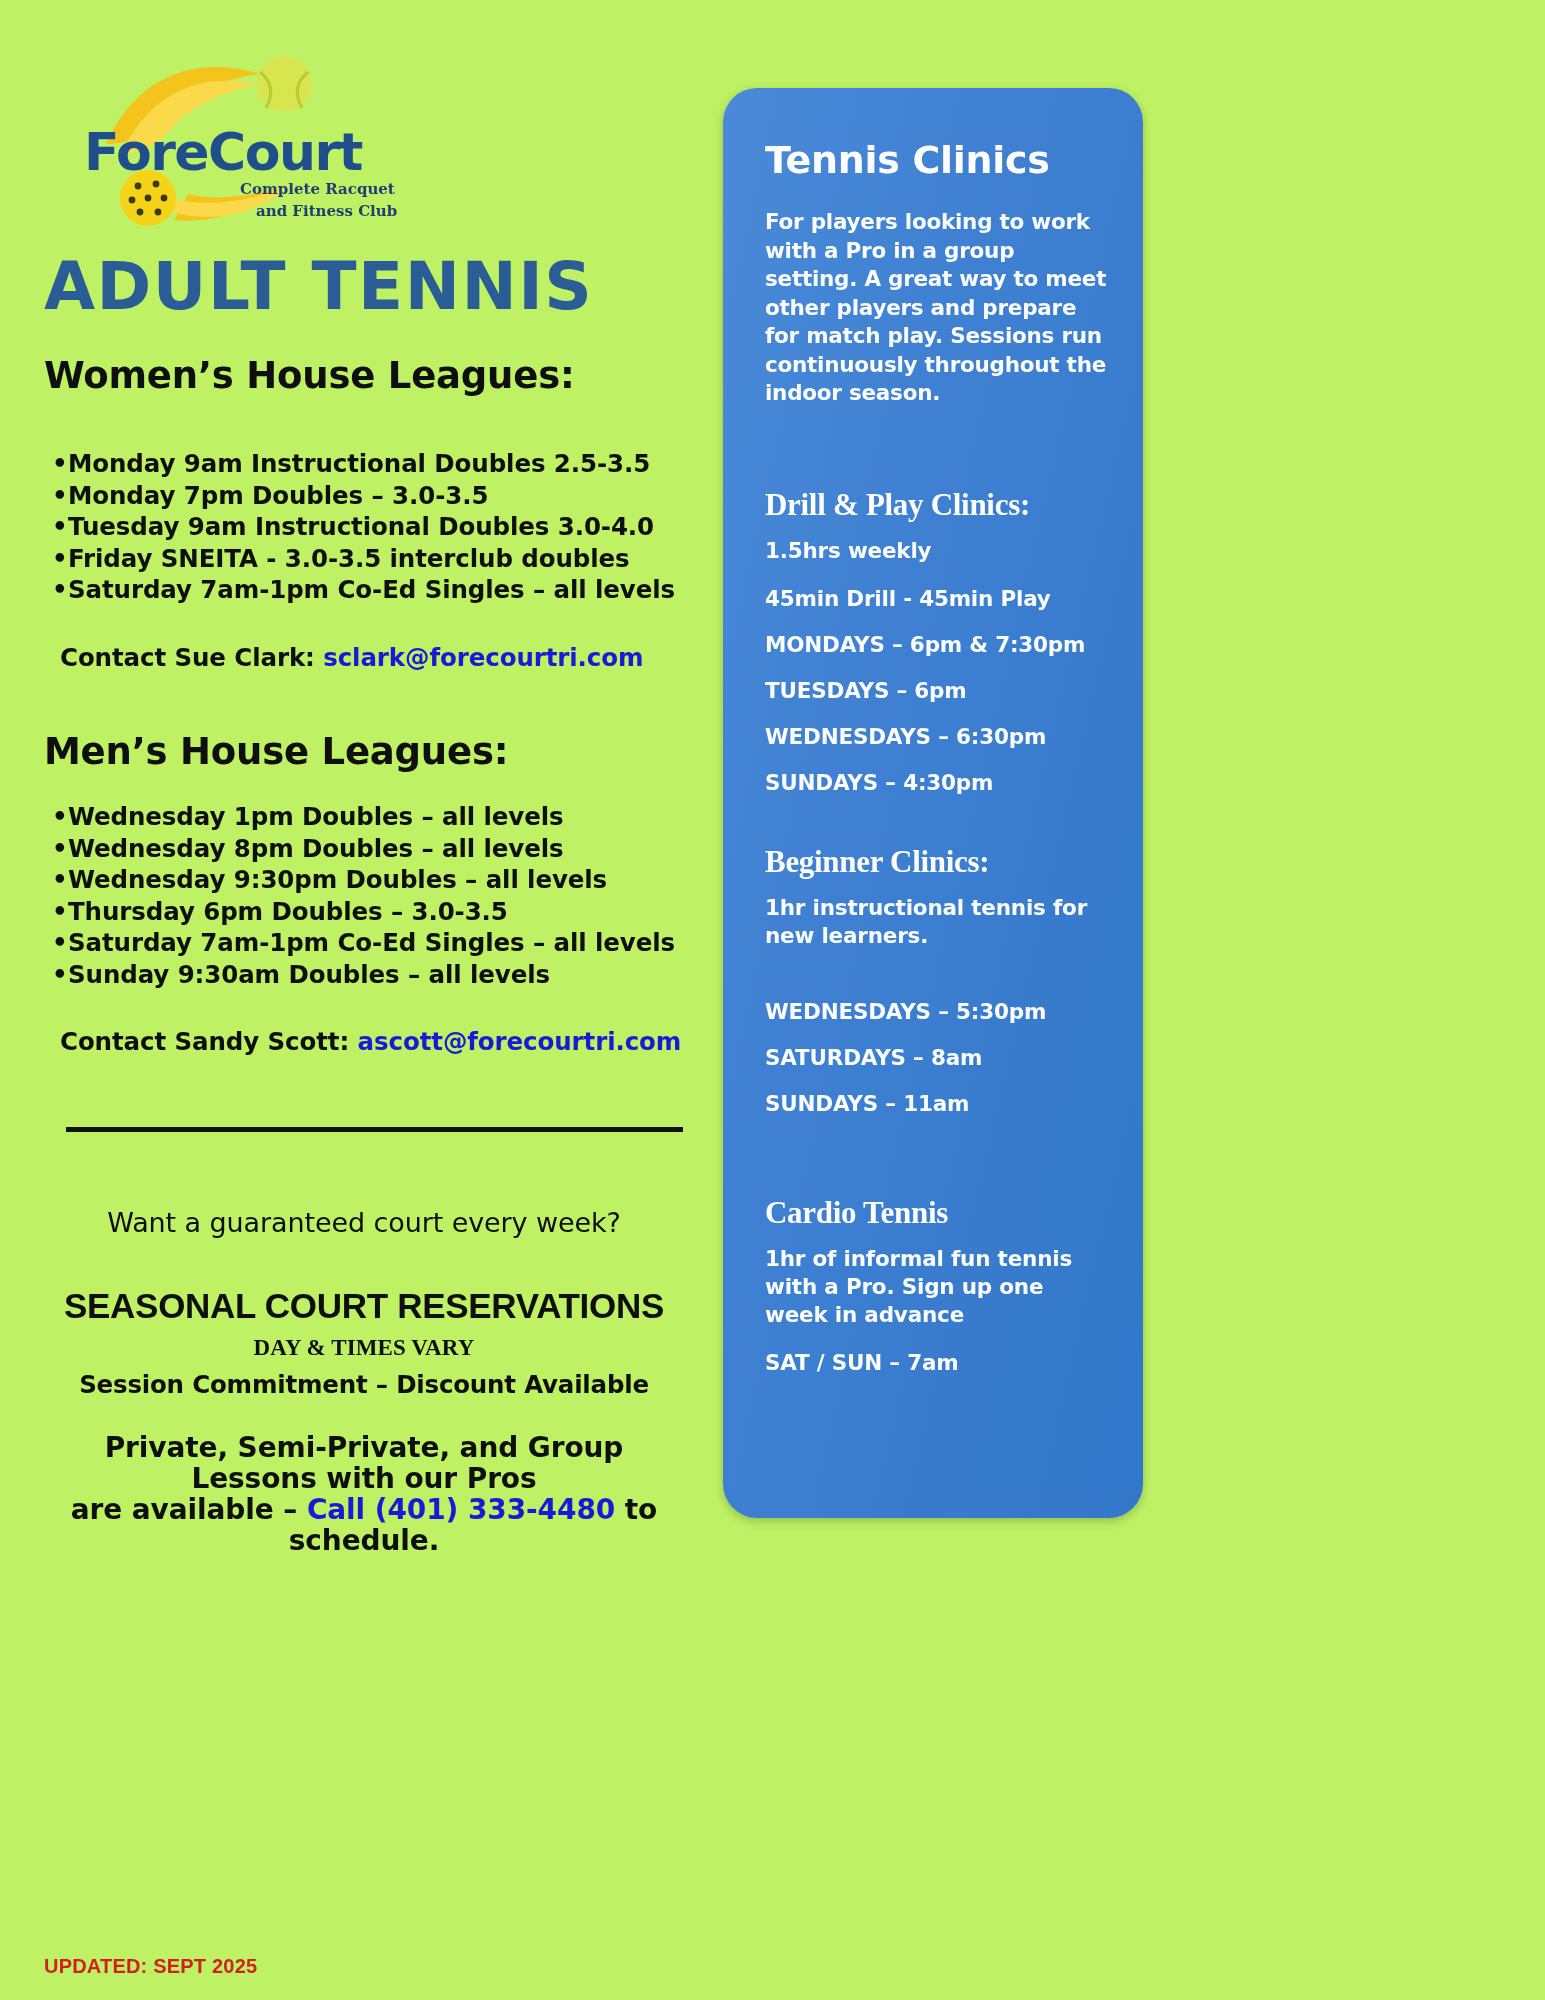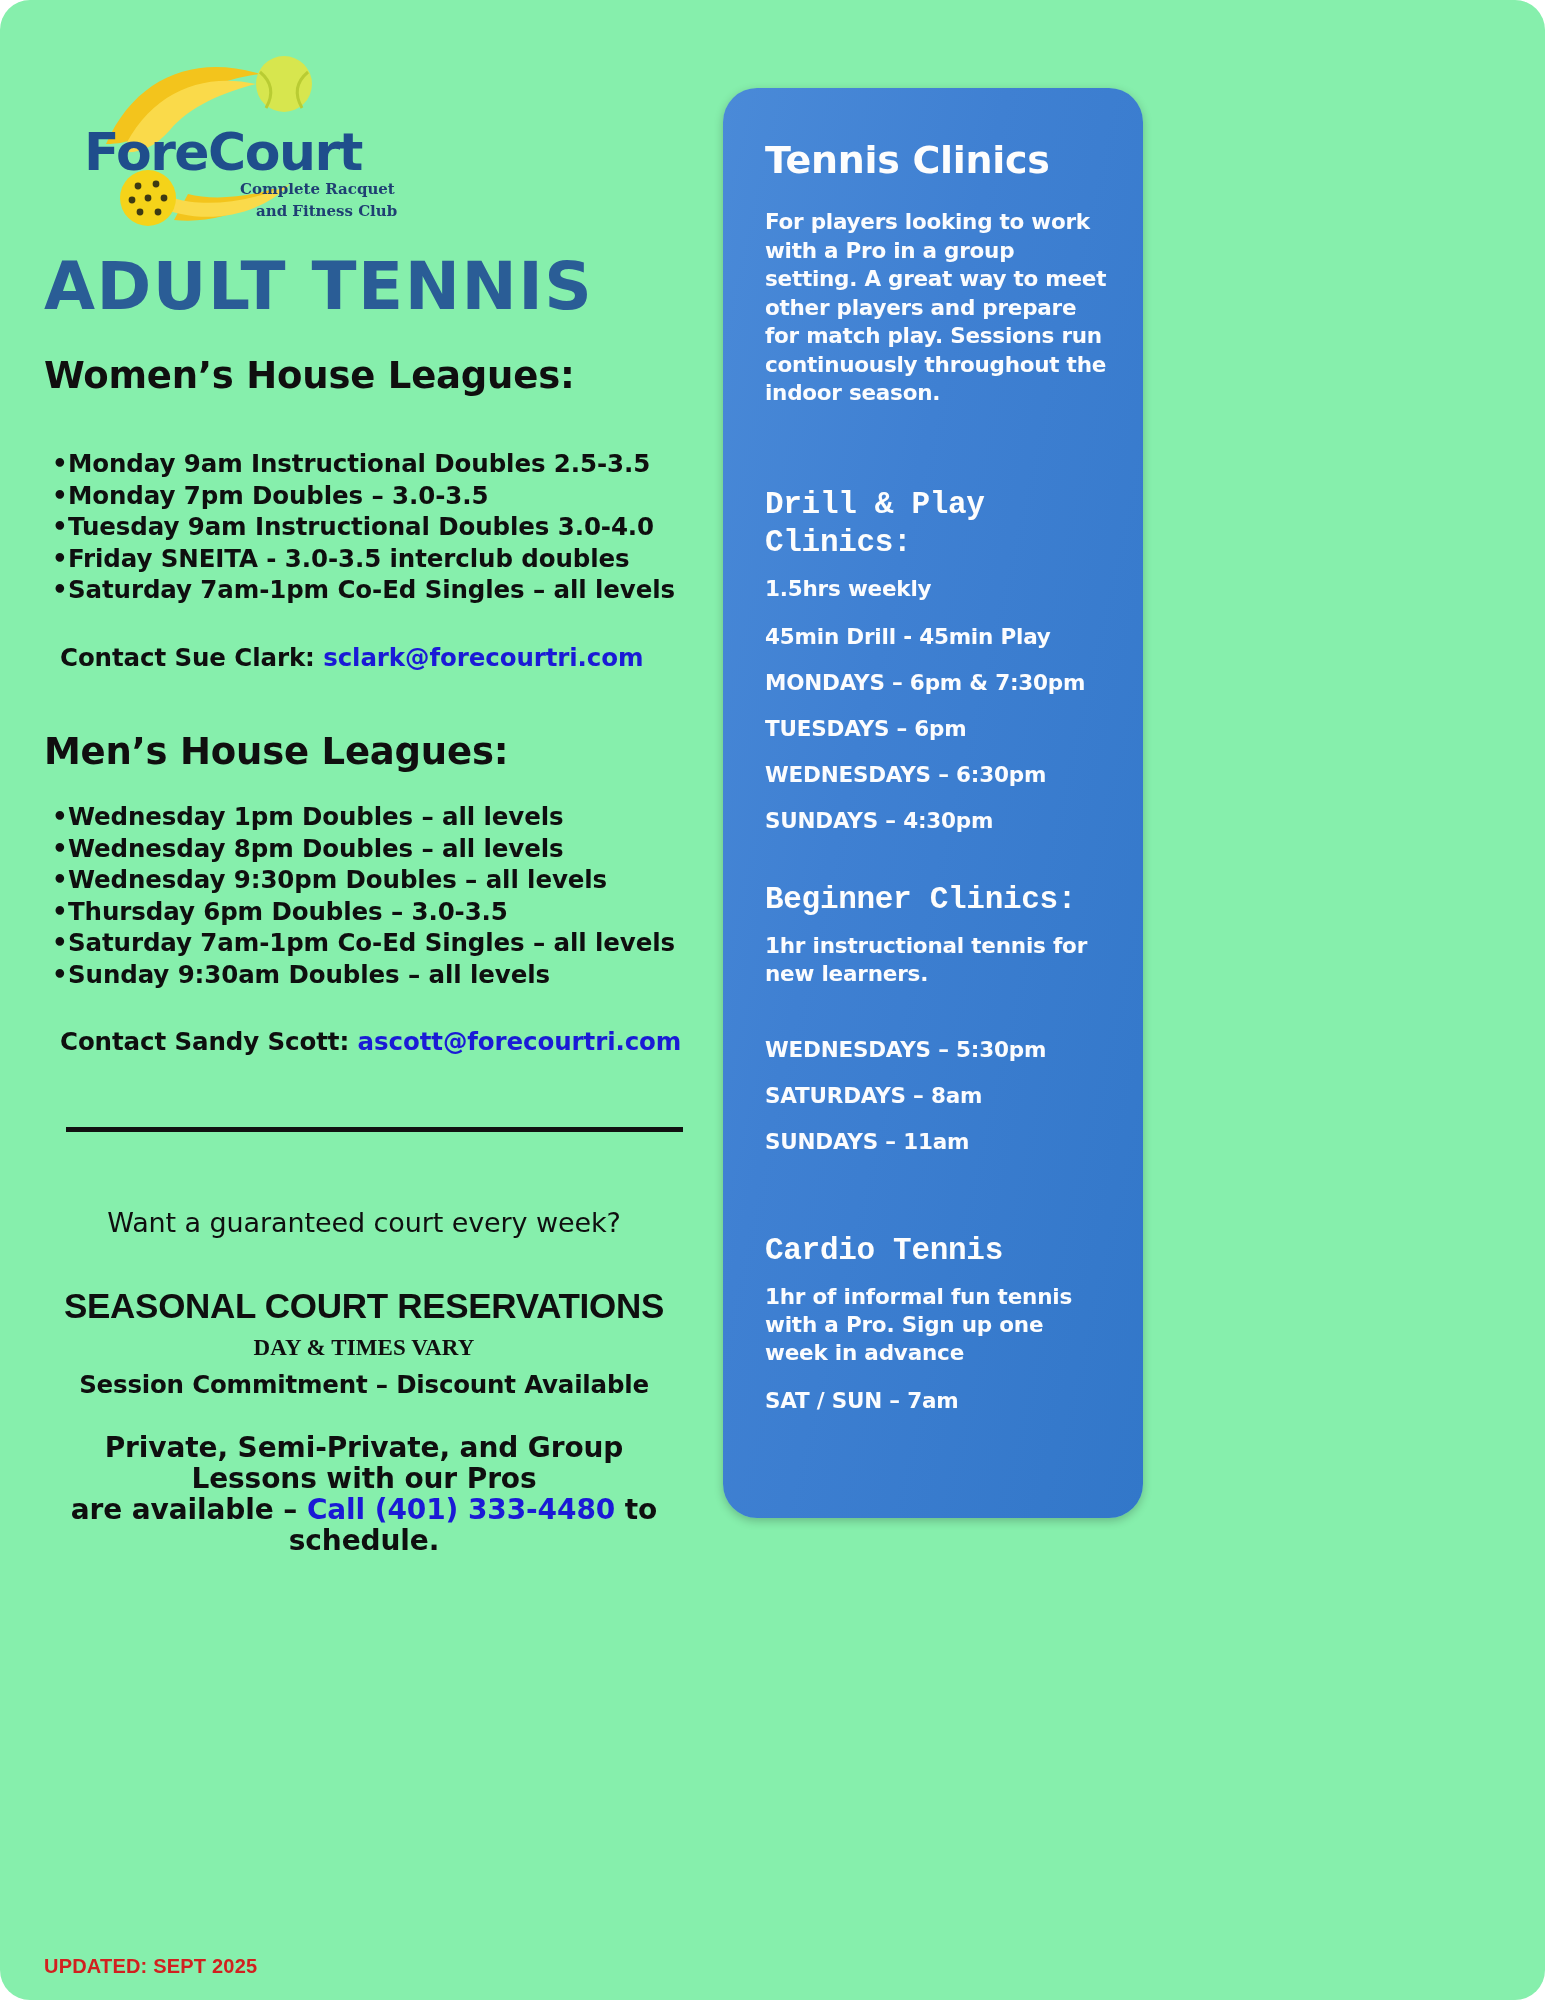--- a/index.html
+++ b/index.html
@@ -12,22 +12,21 @@
     height: 2000px;
     font-family: "DejaVu Sans", "Liberation Sans", sans-serif;
     -webkit-font-smoothing: antialiased;
     position: relative;
     overflow: hidden;
   }
   .page {
     position: relative;
     width: 1545px;
     height: 2000px;
-    background: #86efac;
-    border-radius: 30px;
+    background: #bef264;
   }
 
   
   .left-col {
     position: absolute;
     left: 0;
     top: 0;
     width: 730px;
     height: 2000px;
   }
@@ -218,21 +217,21 @@
     margin-top: 22px;
     font-family: "DejaVu Sans", "Liberation Sans", sans-serif;
     font-size: 21.5px;
     font-weight: bold;
     color: #fbfcfe;
     line-height: 28.5px;
     letter-spacing: -0.25px;
   }
   .clinic-group { margin-top: 0; }
   .clinic-head {
-    font-family: Liberation Mono, monospace;
+    font-family: Liberation Serif, serif;
     font-size: 31px;
     font-weight: bold;
     color: #fdfdfd;
     letter-spacing: -0.3px;
     line-height: 38px;
   }
   .clinic-sub {
     margin-top: 13px;
     font-family: "DejaVu Sans", "Liberation Sans", sans-serif;
     font-size: 21.5px;

